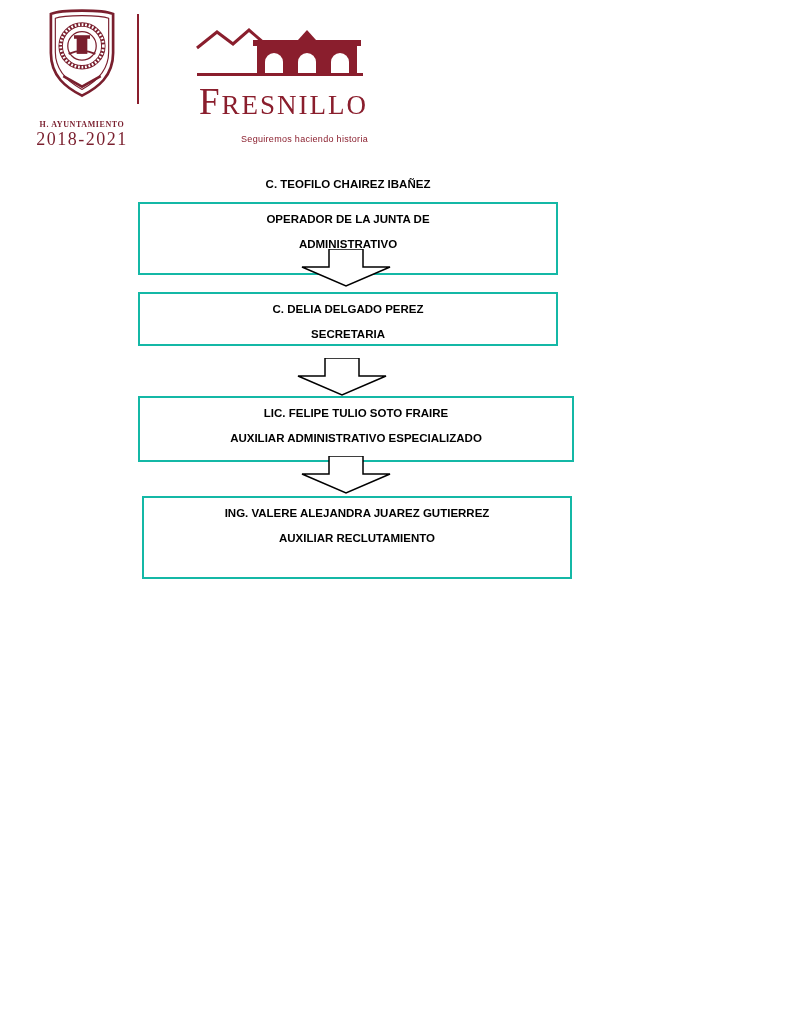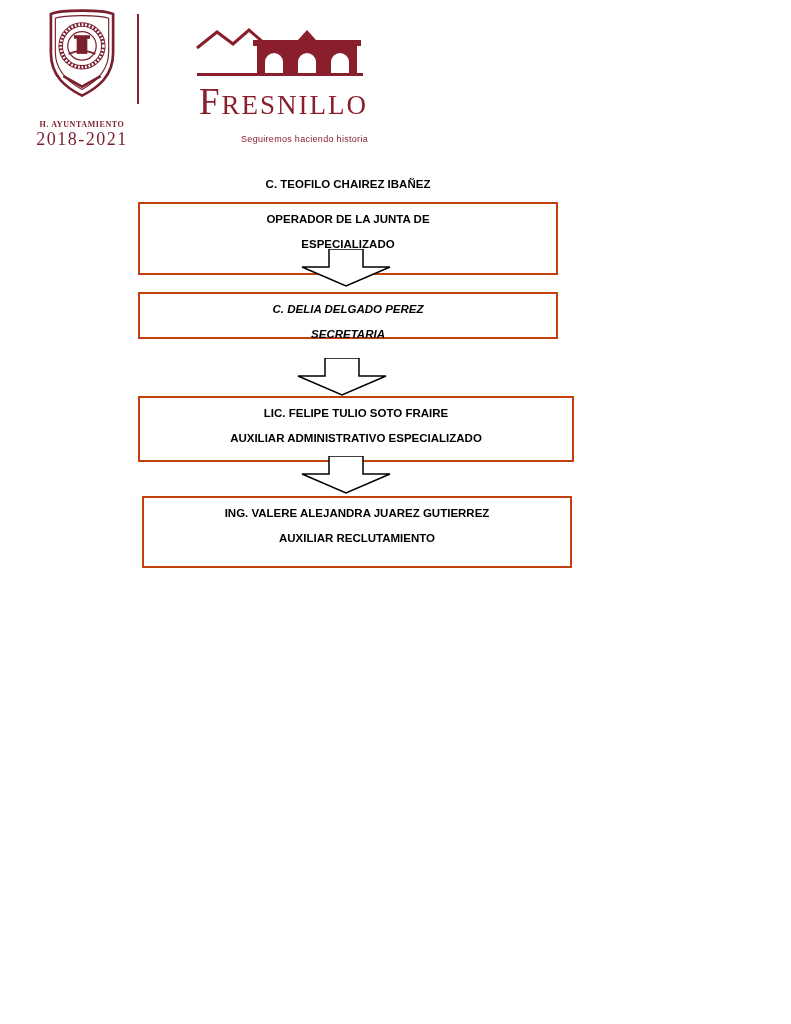--- a/index.html
+++ b/index.html
@@ -66,37 +66,37 @@
     position: absolute;
     left: 138px; top: 178px;
     width: 420px;
     text-align: center;
     font-weight: bold;
     font-size: 11.5px;
     color: #000000;
   }
   .node {
     position: absolute;
-    border: 2px solid #c2410c;
+    border: 2px solid #14b8a6;
     background: #ffffff;
     display: flex;
     flex-direction: column;
     align-items: center;
     padding-top: 9px;
     gap: 13px;
     font-weight: bold;
     font-size: 11.5px;
     color: #000000;
     text-align: center;
     z-index: 1;
   }
   .box1 { left: 138px; top: 202px; width: 420px; height: 73px; }
-  .box2 { left: 138px; top: 292px; width: 420px; height: 47px; font-style: italic; }
+  .box2 { left: 138px; top: 292px; width: 420px; height: 54px; }
   .box3 { left: 138px; top: 396px; width: 436px; height: 66px; }
-  .box4 { left: 142px; top: 496px; width: 430px; height: 72px; }
+  .box4 { left: 142px; top: 496px; width: 430px; height: 83px; }
 
   .arrow {
     position: absolute;
     width: 92px; height: 38px;
     z-index: 5;
   }
   .arrow1 { left: 300px; top: 249px; }
   .arrow2 { left: 296px; top: 358px; }
   .arrow3 { left: 300px; top: 456px; }
 </style>
@@ -140,21 +140,21 @@
       <rect x="2" y="47" width="166" height="3" fill="#8a1e2d"></rect>
     </svg>
     <div class="brand-name">FRESNILLO</div>
     <div class="brand-tagline">Seguiremos haciendo historia</div>
   </div>
 
   <div class="org-top-label">C. TEOFILO CHAIREZ IBAÑEZ</div>
 
   <div class="node box1">
     <div class="node-line">OPERADOR DE LA JUNTA DE</div>
-    <div class="node-line">ESPECIALIZADO</div>
+    <div class="node-line">ADMINISTRATIVO</div>
   </div>
 
   <svg class="arrow arrow1" viewBox="0 0 92 38" aria-hidden="true">
     <polygon points="29,0 63,0 63,18 90,18 46,37 2,18 29,18" fill="#ffffff" stroke="#000000" stroke-width="1.5"></polygon>
   </svg>
 
   <div class="node box2">
     <div class="node-line">C. DELIA DELGADO PEREZ</div>
     <div class="node-line">SECRETARIA</div>
   </div>

